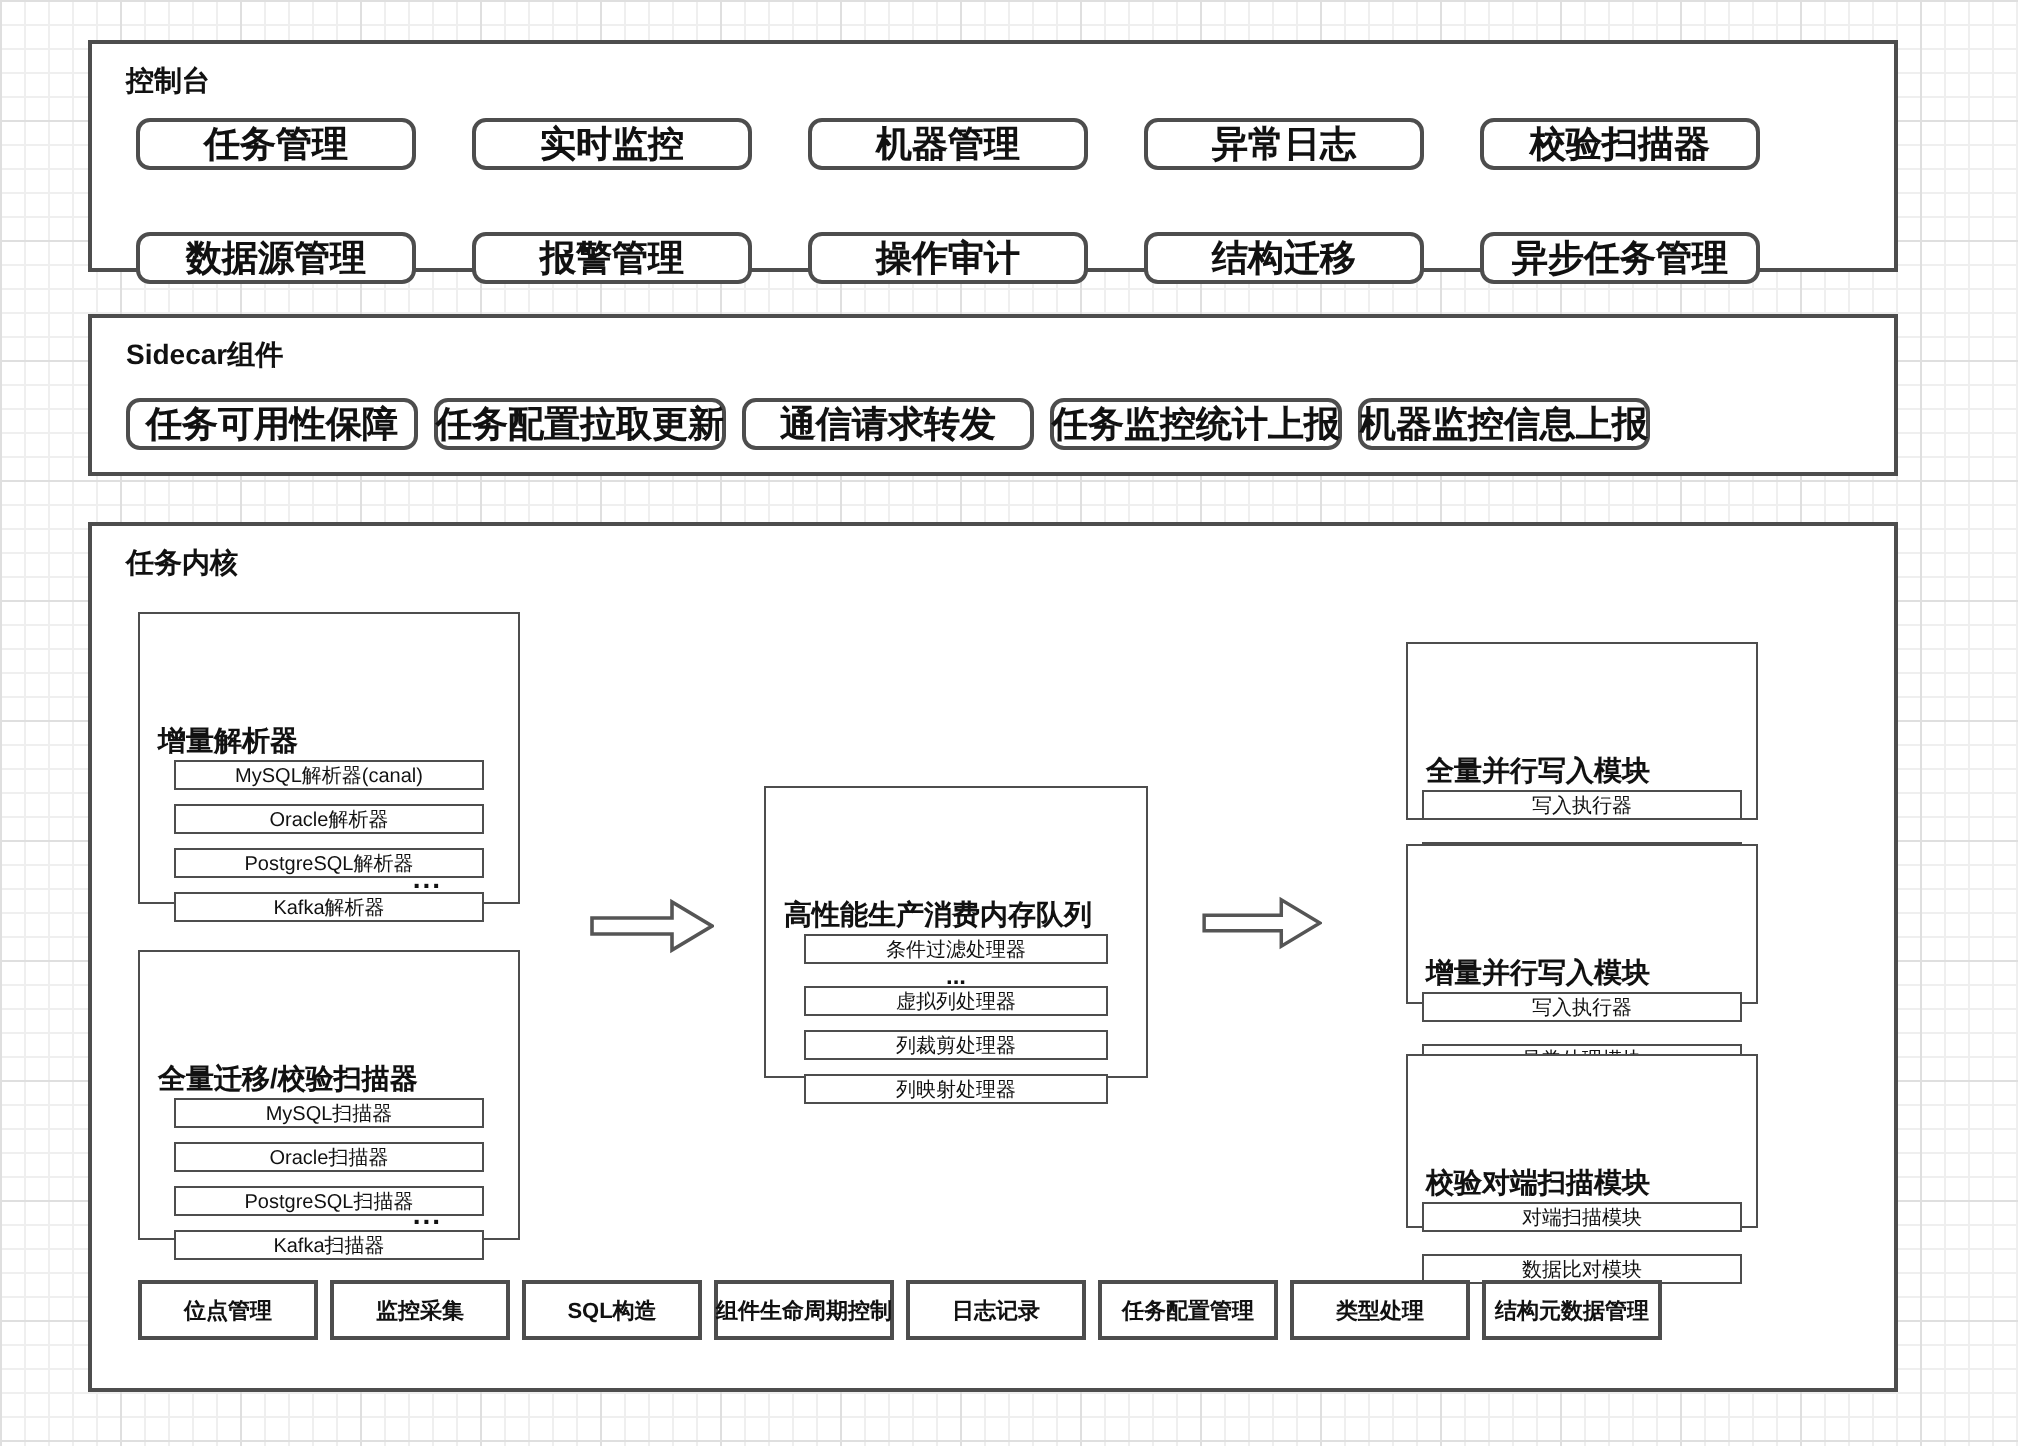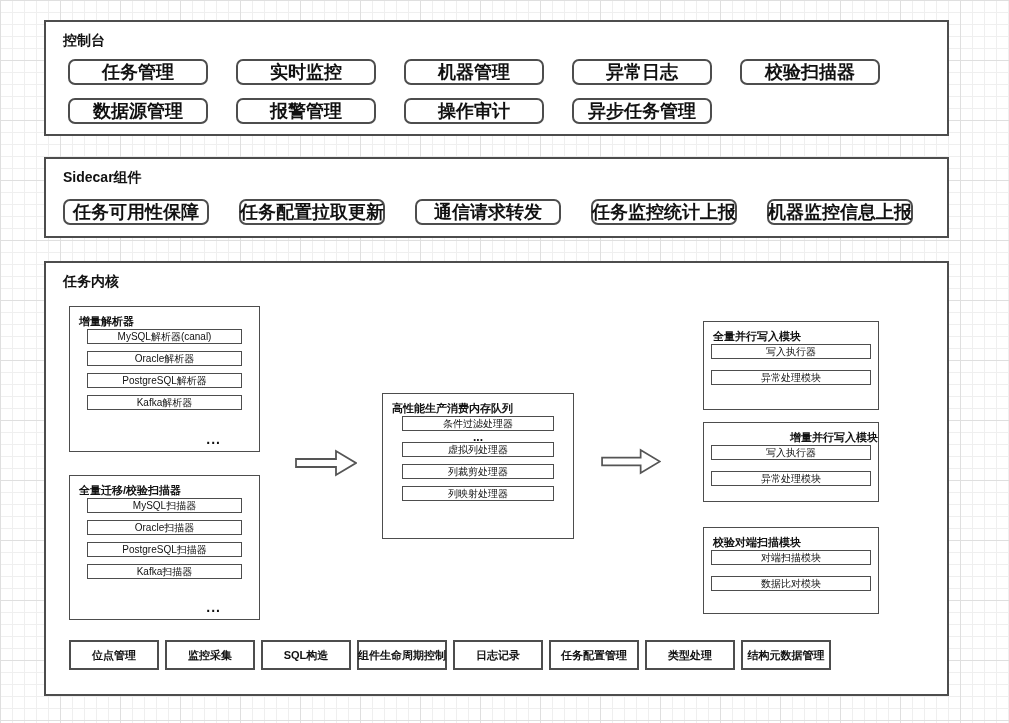--- a/index.html
+++ b/index.html
@@ -19,53 +19,53 @@
   .panel {
     position:absolute; left:44px; width:905px;
     background:#fff; border:2px solid #4d4d4d;
   }
   #panel-console { top:20px;  height:116px; }
   #panel-sidecar { top:157px; height:81px;  }
   #panel-kernel  { top:261px; height:435px; }
   .panel-title { font-size:14px; font-weight:bold; padding:10px 0 0 17px; }
   .btn-row { display:flex; gap:28px; padding-left:22px; }
   #panel-console .btn-row.r1 { margin-top:9px; }
-  #panel-console .btn-row.r2 { margin-top:13px; }
-  #panel-sidecar .btn-row { margin-top:12px; gap:30px; padding-left:17px; }
+  #panel-console .btn-row.r2 { margin-top:31px; }
+  #panel-sidecar .btn-row { margin-top:12px; gap:8px; padding-left:17px; }
   .btn {
     width:140px; height:26px; background:#fff;
     border:2px solid #4d4d4d; border-radius:7px;
     display:flex; align-items:center; justify-content:center;
     font-size:18px; font-weight:bold; white-space:nowrap;
   }
   #panel-sidecar .btn { width:146px; }
   
   .group { position:absolute; background:#fff; border:1.5px solid #4d4d4d; }
-  .group-title { font-size:11px; font-weight:bold; padding:7px 0 0 9px; white-space:nowrap; }
+  .group-title { font-size:14px; font-weight:bold; padding:7px 0 0 9px; white-space:nowrap;margin-top:48px; }
   .item {
     border:1px solid #4d4d4d; background:#fff; height:15px;
     display:flex; align-items:center; justify-content:center;
     font-size:10px; font-weight:normal; margin:0 auto 7px; white-space:nowrap;
   }
   #g-parser, #g-scanner { left:23px; width:191px; height:146px; }
   #g-parser  { top:43px; }
   #g-scanner { top:212px; height:145px; }
   #g-parser .item, #g-scanner .item { width:155px; }
   #g-parser .item:first-of-type, #g-scanner .item:first-of-type { margin-top:8px; }
   .corner-ellipsis {
     position:absolute; bottom:4px; right:38px;
     font-size:14px; font-weight:bold; letter-spacing:1px;
   }
   #g-queue { left:336px; top:130px; width:192px; height:146px; }
   #g-queue .item { width:152px; }
   #g-queue .item:first-of-type { margin-top:7px; }
   .q-ellipsis { text-align:center; font-size:12px; font-weight:bold; line-height:5px; height:6px; margin:-3px 0 1px 0; }
   .wgroup { left:657px; width:176px; }
   #g-fullwriter { top:58px;  height:89px; }
-  #g-incwriter  { top:159px; height:80px;text-align:right; }
+  #g-incwriter  { top:159px; height:80px; }
   #g-verify     { top:264px; height:87px; }
   .wgroup .item { width:160px; margin-bottom:11px; }
   .wgroup .item:first-of-type { margin-top:9px; }
   .arrow { position:absolute; }
   #arrow-1 { left:249px; top:186px; }
   #arrow-2 { left:555px; top:185px; }
   .foundation { position:absolute; left:23px; top:377px; display:flex; gap:6px; }
   .f-btn {
     width:90px; height:30px; background:#fff; border:2px solid #4d4d4d;
     display:flex; align-items:center; justify-content:center;
@@ -81,20 +81,21 @@
     <div class="btn">任务管理</div>
     <div class="btn">实时监控</div>
     <div class="btn">机器管理</div>
     <div class="btn">异常日志</div>
     <div class="btn">校验扫描器</div>
   </div>
   <div class="btn-row r2">
     <div class="btn">数据源管理</div>
     <div class="btn">报警管理</div>
     <div class="btn">操作审计</div>
+    <div class="btn">结构迁移</div>
     <div class="btn">异步任务管理</div>
   </div>
 </section>
 
 <section class="panel" id="panel-sidecar">
   <div class="panel-title">Sidecar组件</div>
   <div class="btn-row">
     <div class="btn">任务可用性保障</div>
     <div class="btn">任务配置拉取更新</div>
     <div class="btn">通信请求转发</div>

